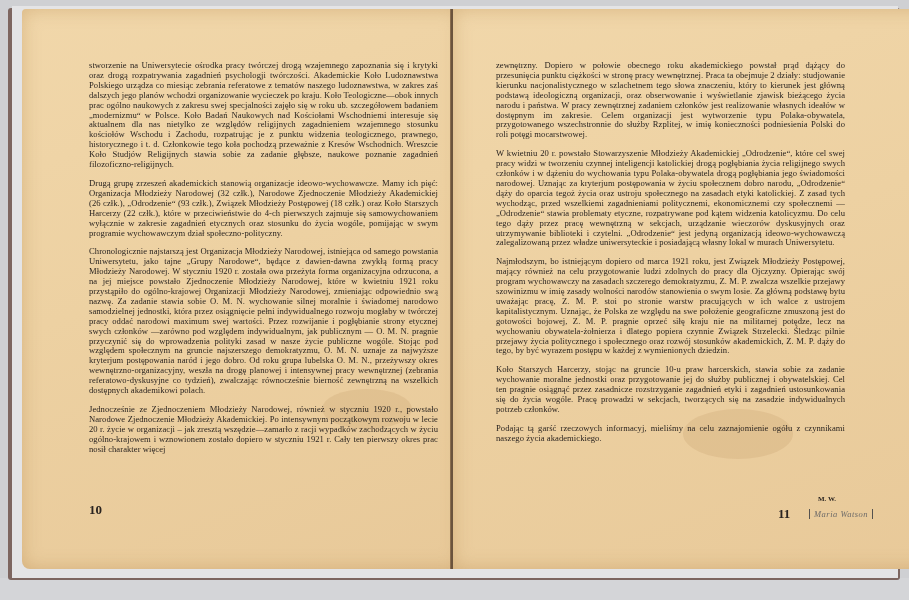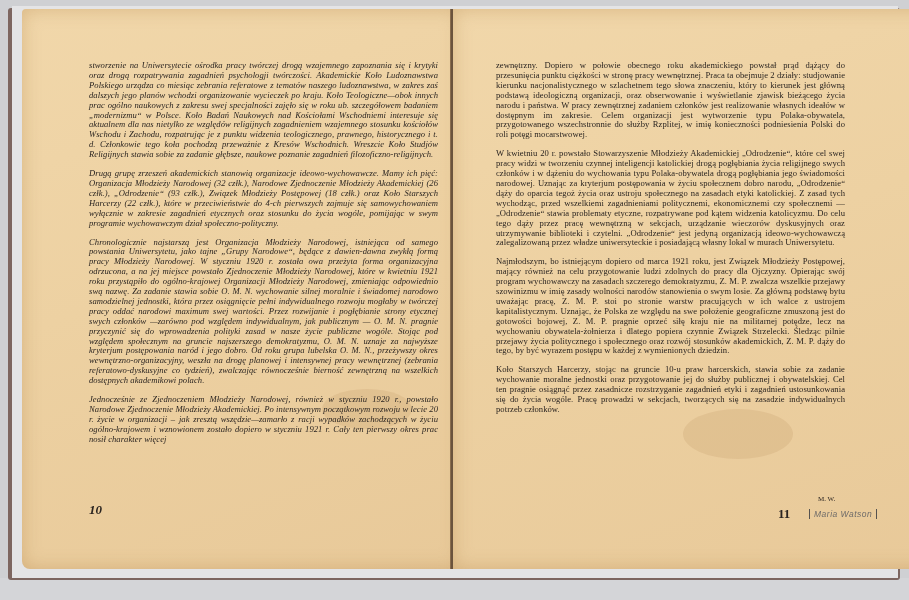--- a/index.html
+++ b/index.html
@@ -19,21 +19,21 @@
     }
     .cover-sheet {
       position: absolute; left: 12px; top: 6px; width: 886px; height: 572px;
       background: #e4e4e6;
     }
     .page {
       position: absolute; top: 9px; height: 560px;
       background: linear-gradient(160deg, #f1d7aa 0%, #edd1a2 45%, #e8c999 100%);
       box-shadow: inset 0 0 18px rgba(170,120,60,0.35);
     }
-    .page-left { left: 22px; width: 438px; border-radius: 4px 0 0 8px; font-style: italic; }
+    .page-left { left: 22px; width: 438px; border-radius: 4px 0 0 8px; }
     .page-right { left: 453px; width: 493px; border-radius: 0 6px 6px 0; }
     .gutter {
       position: absolute; left: 450px; top: 9px; width: 4px; height: 560px;
       background: linear-gradient(90deg, #9a7a56, #5b4634, #9a7a56);
     }
     .text-block {
       position: absolute;
       color: #2a2420;
       font-size: 8.6px;
       line-height: 9.9px;
@@ -42,25 +42,25 @@
     }
     .left-text { left: 67px; top: 52px; width: 349px; }
     .right-text { left: 43px; top: 52px; width: 349px; }
     .text-block p { margin: 0 0 9px 0; }
     .page-num {
       position: absolute; font-size: 13px; font-weight: bold; color: #2a2420;
     }
     .left-num { left: 67px; top: 493px; }
     .right-num { left: 325px; top: 497px; }
     .signature {
-      position: absolute; left: 358px; top: 486px; font-size: 7px; font-weight: normal; color: #2a2420; padding-left: 7px;
+      position: absolute; left: 358px; top: 486px; font-size: 7px; font-weight: bold; color: #2a2420; padding-left: 7px;
     }
     .handwriting {
       position: absolute; left: 357px; top: 499px;
-      font-family: Liberation Sans, sans-serif; font-size: 8.5px; color: #6d6a68;
+      font-family: Liberation Serif, serif; font-size: 8.5px; color: #6d6a68;
       border-left: 1.2px solid #55524f; border-right: 1.2px solid #55524f;
       padding: 0 4px; letter-spacing: 0.5px; font-style: italic;
     }
     .stain {
       position: absolute; border-radius: 50%; background: rgba(160,110,60,0.12);
     }
   </style>
 </head>
 <body>
 
@@ -81,17 +81,18 @@
 
 <div class="gutter"></div>
 
 <div class="page page-right">
   <div class="stain" style="left:230px;top:400px;width:110px;height:50px;"></div>
   <div class="text-block right-text">
     <p>zewnętrzny. Dopiero w połowie obecnego roku akademickiego powstał prąd dążący do przesunięcia punktu ciężkości w stronę pracy wewnętrznej. Praca ta obejmuje 2 działy: studjowanie kierunku nacjonalistycznego w szlachetnem tego słowa znaczeniu, który to kierunek jest główną podstawą ideologiczną organizacji, oraz obserwowanie i wyświetlanie zjawisk bieżącego życia narodu i państwa. W pracy zewnętrznej zadaniem członków jest realizowanie własnych ideałów w dostępnym im zakresie. Celem organizacji jest wytworzenie typu Polaka-obywatela, przygotowanego wszechstronnie do służby Rzplitej, w imię konieczności podniesienia Polski do roli potęgi mocarstwowej.</p>
     <p>W kwietniu 20 r. powstało Stowarzyszenie Młodzieży Akademickiej „Odrodzenie“, które cel swej pracy widzi w tworzeniu czynnej inteligencji katolickiej drogą pogłębiania życia religijnego swych członków i w dążeniu do wychowania typu Polaka-obywatela drogą pogłębiania jego świadomości narodowej. Uznając za kryterjum postępowania w życiu społecznem dobro narodu, „Odrodzenie“ dąży do oparcia tegoż życia oraz ustroju społecznego na zasadach etyki katolickiej. Z zasad tych wychodząc, przed wszelkiemi zagadnieniami politycznemi, ekonomicznemi czy społecznemi — „Odrodzenie“ stawia problematy etyczne, rozpatrywane pod kątem widzenia katolicyzmu. Do celu tego dąży przez pracę wewnętrzną w sekcjach, urządzanie wieczorów dyskusyjnych oraz utrzymywanie biblioteki i czytelni. „Odrodzenie“ jest jedyną organizacją ideowo-wychowawczą zalegalizowaną przez władze uniwersyteckie i posiadającą własny lokal w murach Uniwersytetu.</p>
     <p>Najmłodszym, bo istniejącym dopiero od marca 1921 roku, jest Związek Młodzieży Postępowej, mający również na celu przygotowanie ludzi zdolnych do pracy dla Ojczyzny. Opierając swój program wychowawczy na zasadach szczerego demokratyzmu, Z. M. P. zwalcza wszelkie przejawy szowinizmu w imię zasady wolności narodów stanowienia o swym losie. Za główną podstawę bytu uważając pracę, Z. M. P. stoi po stronie warstw pracujących w ich walce z ustrojem kapitalistycznym. Uznając, że Polska ze względu na swe położenie geograficzne zmuszoną jest do gotowości bojowej, Z. M. P. pragnie oprzeć siłę kraju nie na militarnej potędze, lecz na wychowaniu obywatela-żołnierza i dlatego popiera czynnie Związek Strzelecki. Śledząc pilnie przejawy życia politycznego i społecznego oraz rozwój stosunków akademickich, Z. M. P. dąży do tego, by być wyrazem postępu w każdej z wymienionych dziedzin.</p>
     <p>Koło Starszych Harcerzy, stojąc na gruncie 10-u praw harcerskich, stawia sobie za zadanie wychowanie moralne jednostki oraz przygotowanie jej do służby publicznej i obywatelskiej. Cel ten pragnie osiągnąć przez zasadnicze rozstrzyganie zagadnień etyki i zagadnień ustosunkowania się do życia wogóle. Pracę prowadzi w sekcjach, tworzących się na zasadzie indywidualnych potrzeb członków.</p>
+    <p>Podając tą garść rzeczowych informacyj, mieliśmy na celu zaznajomienie ogółu z czynnikami naszego życia akademickiego.</p>
   </div>
   <div class="signature">M. W.</div>
   <div class="page-num right-num">11</div>
   <div class="handwriting" style="left:356px;top:500px;">Maria Watson</div>
 </div>
 
 </body></html>

